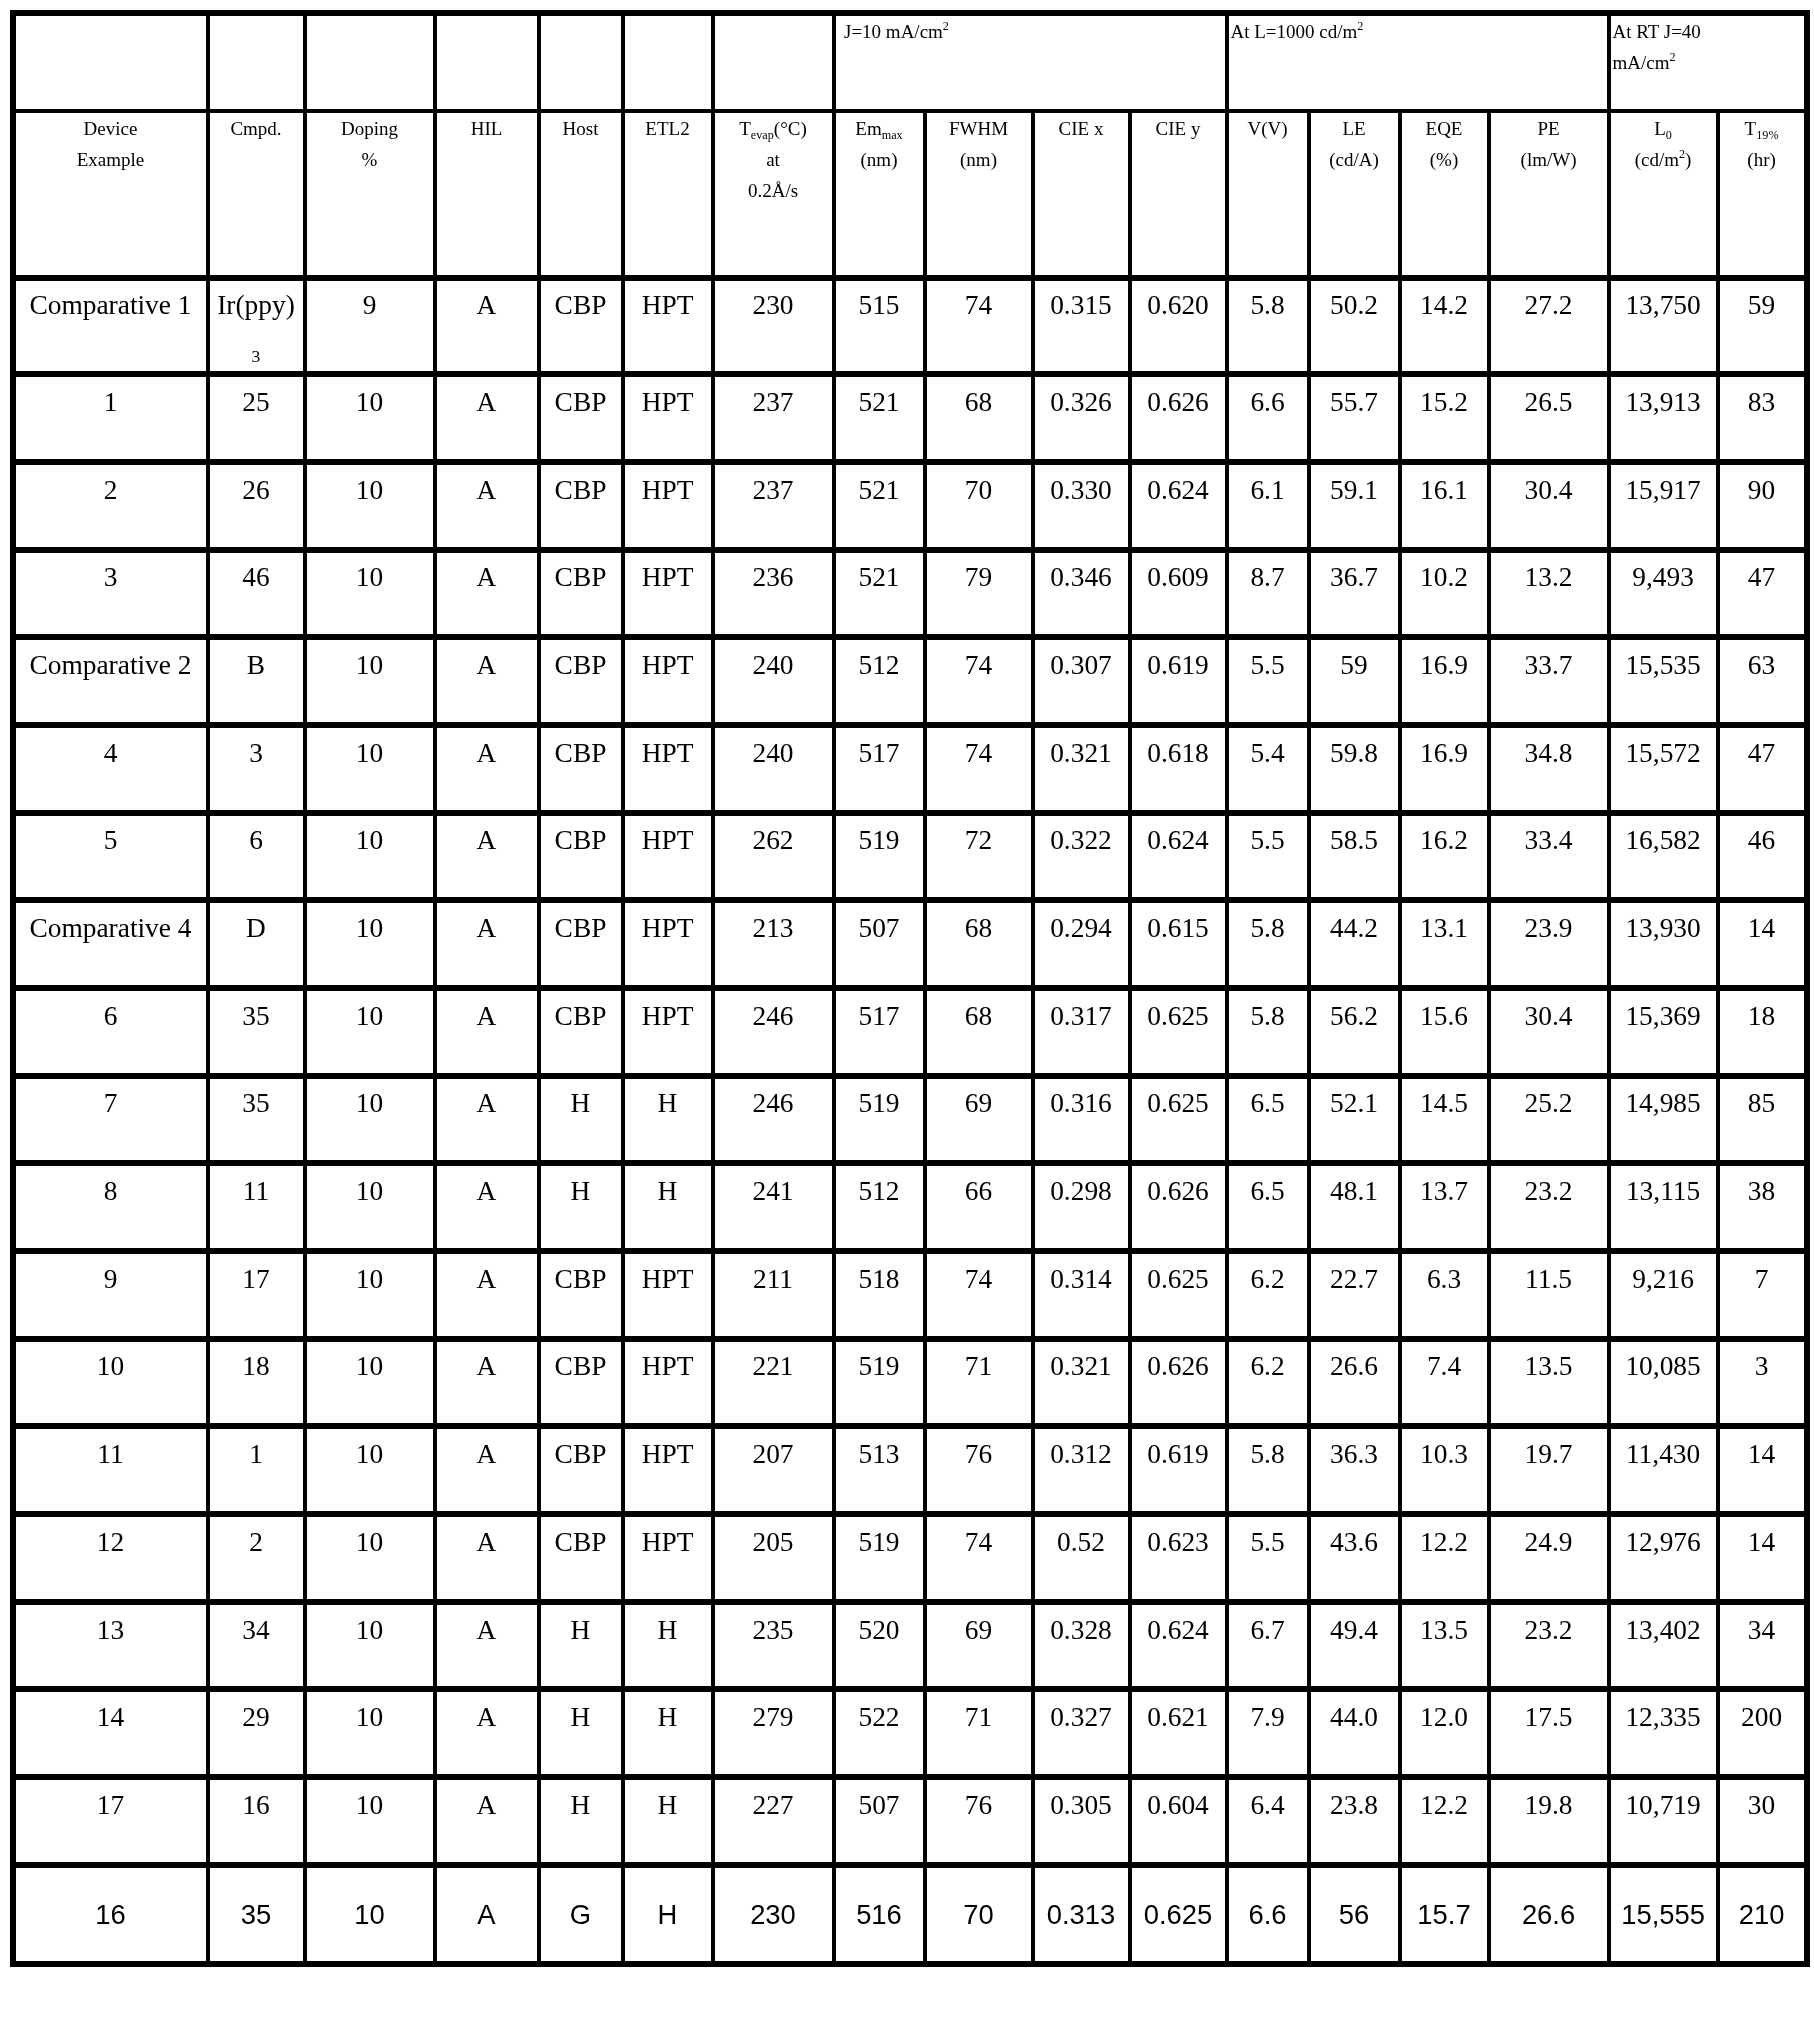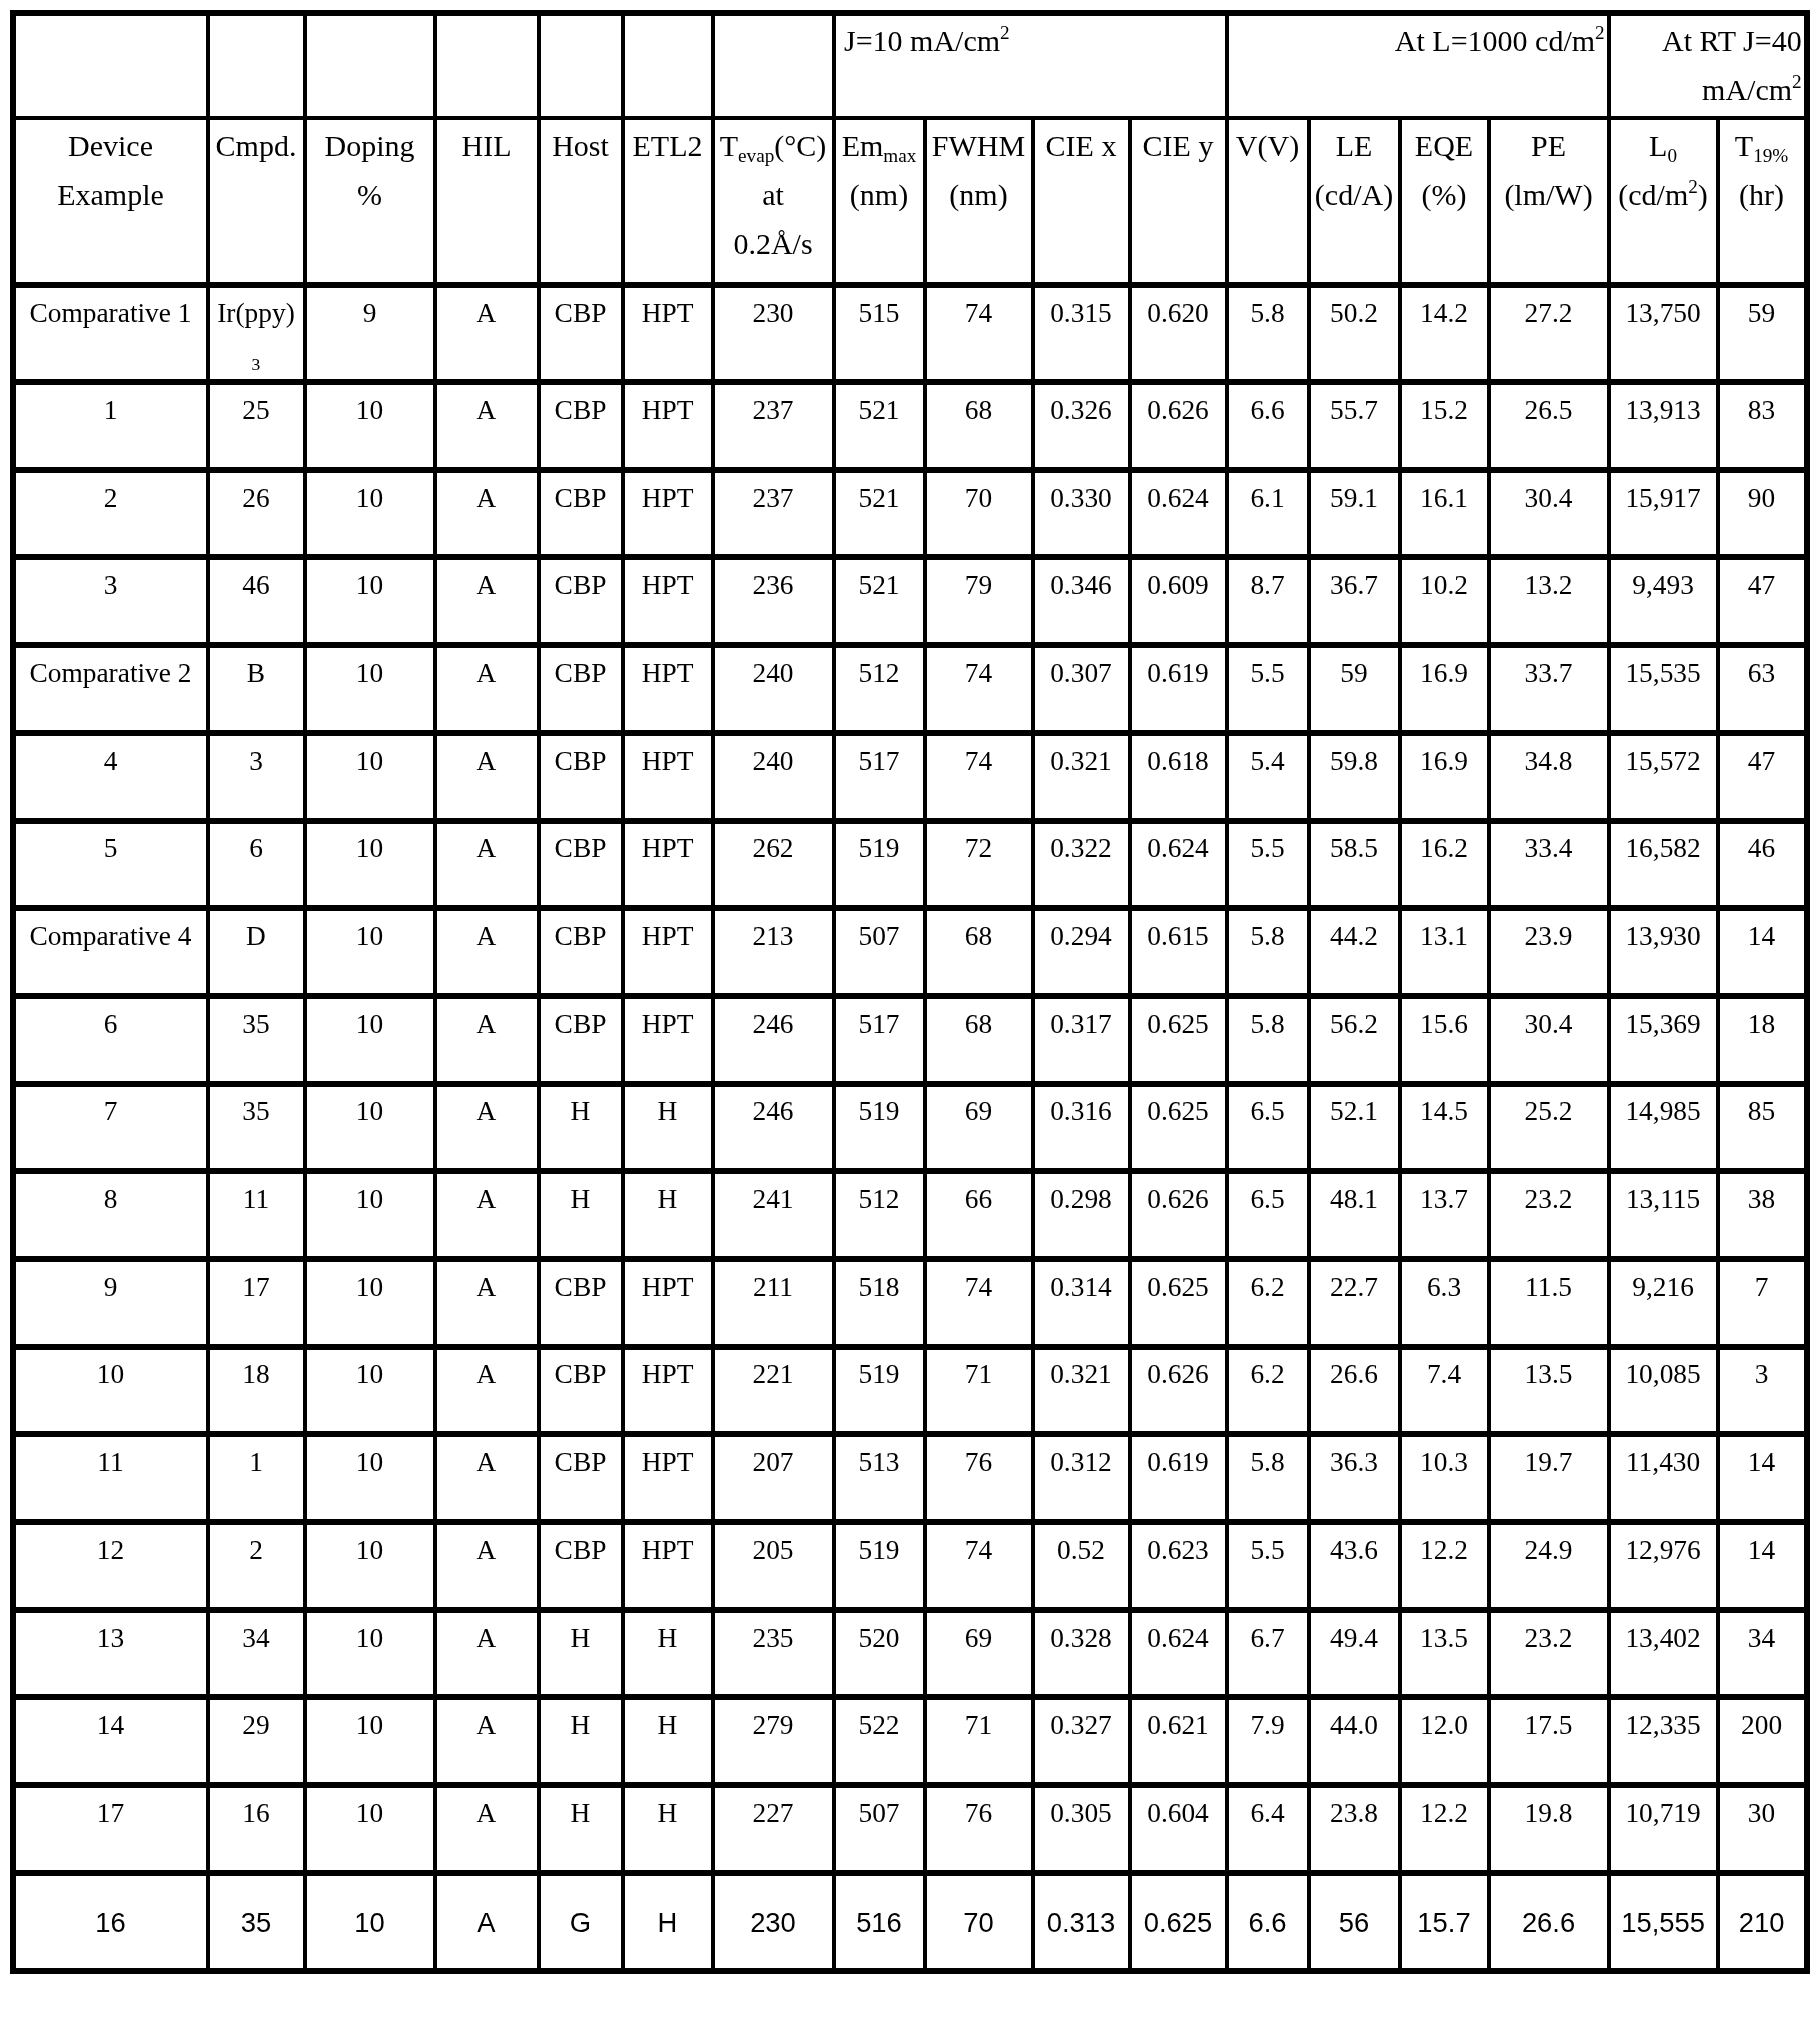--- a/index.html
+++ b/index.html
@@ -18,21 +18,21 @@
     color:#000;
     text-align:center;
     vertical-align:top;
     overflow:hidden;
     font-family:"Liberation Serif", serif;
     white-space:normal;
     word-wrap:break-word;
   }
   thead th {
     font-weight:normal;
-    font-size:30px;
+    font-size:19px;
     line-height:1.62;
     padding:1.9px 1.9px;
   }
   thead tr.group-row { height:98px; }
   thead tr.group-row th { border-bottom-width:3.8px; }
   thead tr.col-row { height:167px; }
   thead tr.col-row th { border-bottom-width:6.6px; }
   tbody td {
     font-size:27.4px;
     line-height:1.55;
@@ -41,21 +41,21 @@
     border-bottom-width:6.6px;
     height:76px;
   }
   tbody tr { height:81px; }
   tbody tr.sans-row td {
     font-family:"Liberation Sans", sans-serif;
     vertical-align:middle;
     height:87px;
   }
   th.group-left { text-align:left; padding-left:8.5px; }
-  th.group-center { text-align:right; }
+  th.group-center { text-align:left; }
   sub, sup { font-size:0.64em; line-height:0; }
   sub { vertical-align:-0.3em; }
   sup { vertical-align:0.62em; }
 </style>
 </head>
 <body>
 
 <div class="sheet">
   <table class="device-table">
     <colgroup id="colgroup">

